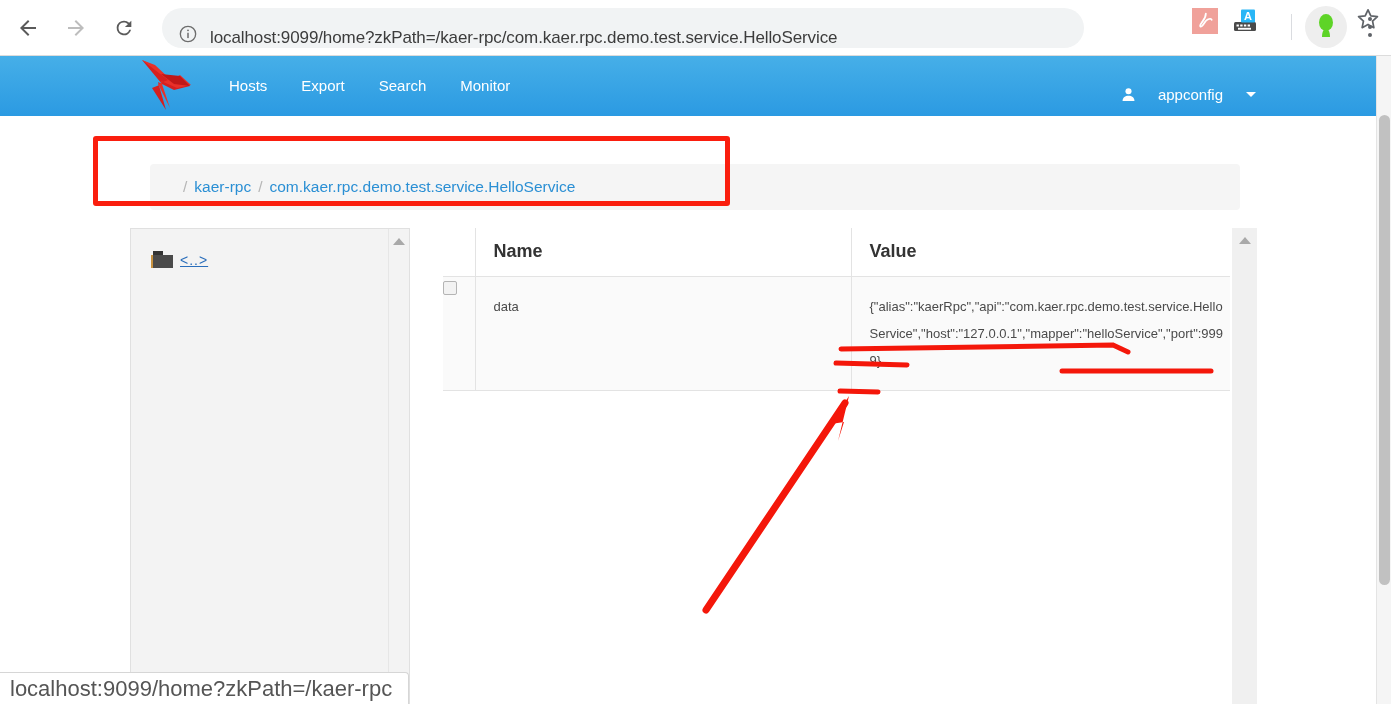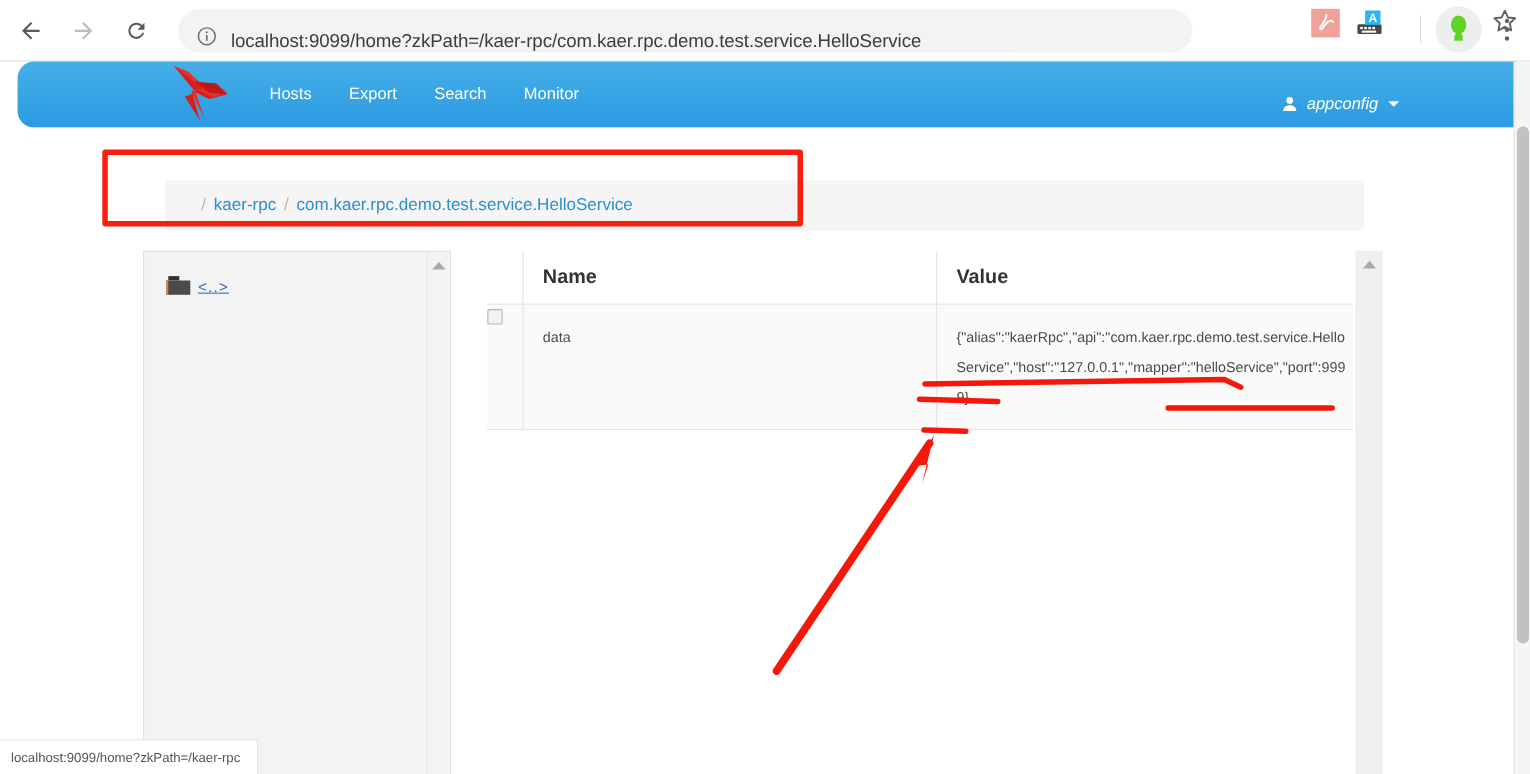--- a/index.html
+++ b/index.html
@@ -72,44 +72,44 @@
   }
   .kebab-btn {
     position: absolute; left: 1358px; top: 12px;
     width: 24px; height: 30px;
     display: flex; flex-direction: column; align-items: center; justify-content: center; gap: 4px;
   }
   .kebab-btn i { width: 4px; height: 4px; border-radius: 50%; background: #5f6368; display: block; }
 
   
   .app-navbar {
-    position: absolute; top: 56px; left: 16px;
+    position: absolute; top: 56px; left: 0;
     width: 1376px; height: 60px;
     background: linear-gradient(180deg, #46afe8 0%, #2b9ae2 100%);
-    display: flex; align-items: center; border-radius: 15px;
+    display: flex; align-items: center;
   }
   .brand-logo {
     position: absolute; left: 128px; top: -2px;
     width: 84px; height: 62px;
   }
   .nav-links {
     position: absolute; left: 212px; top: 0;
     height: 60px;
     display: flex; align-items: center;
   }
   .nav-link {
     color: #ffffff; font-size: 15px;
     padding: 0 17px; line-height: 60px;
     text-decoration: none; white-space: nowrap;
   }
   .nav-user {
     position: absolute; right: 120px; top: 0;
     height: 76px;
-    display: flex; align-items: center; gap: 7px;
-    color: #ffffff; font-size: 15px; font-style: italic;
+    display: flex; align-items: center; gap: 21px;
+    color: #ffffff; font-size: 15px;
   }
   .caret-down {
     width: 0; height: 0;
     border-left: 5px solid transparent;
     border-right: 5px solid transparent;
     border-top: 5px solid #ffffff;
     margin-left: 2px;
   }
 
   
@@ -247,21 +247,21 @@
   
   .status-bubble {
     position: absolute; left: 0; bottom: 0;
     height: 32px;
     background: #ffffff;
     border: 1px solid #d6d6d6;
     border-left: none; border-bottom: none;
     border-top-right-radius: 4px;
     display: flex; align-items: center;
     padding: 0 16px 0 10px;
-    font-size: 12px; color: #555555;
+    font-size: 22px; color: #555555;
     z-index: 50;
   }
 
   
   .anno { position: absolute; pointer-events: none; z-index: 60; }
   .anno-rect {
     left: 93px; top: 136px;
     width: 637px; height: 70px;
     border: 5px solid #fa1e0e;
     border-radius: 3px;

